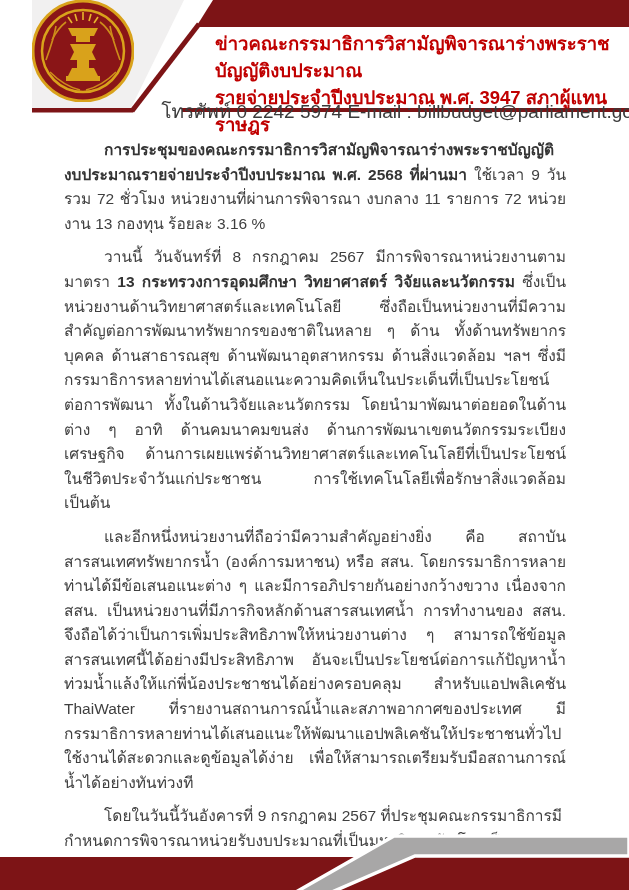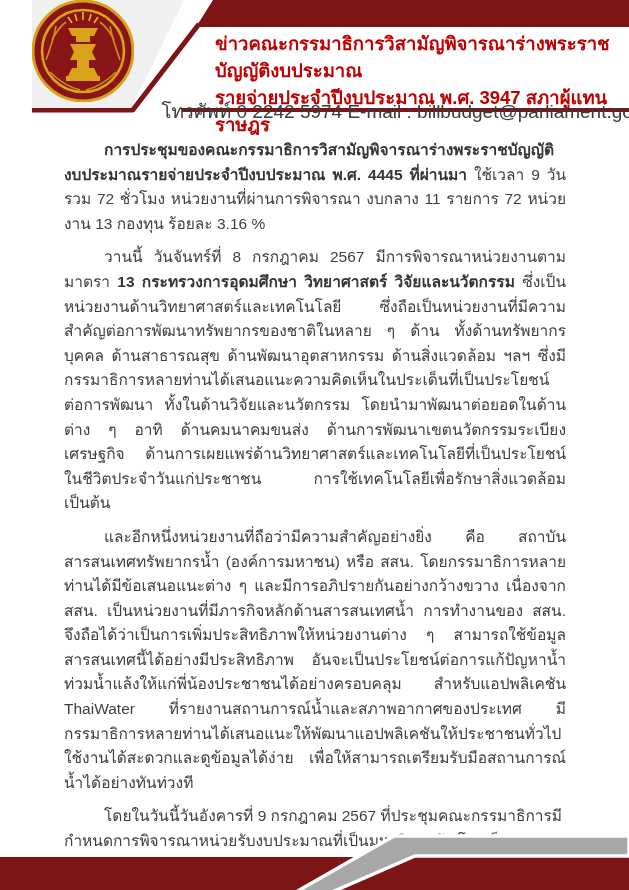--- a/index.html
+++ b/index.html
@@ -85,21 +85,21 @@
   </svg>
 
   <div class="title-block">
     <div>ข่าวคณะกรรมาธิการวิสามัญพิจารณาร่างพระราชบัญญัติงบประมาณ</div>
     <div>รายจ่ายประจำปีงบประมาณ พ.ศ. 3947 สภาผู้แทนราษฎร</div>
   </div>
   <div class="contact-line">โทรศัพท์ 0 2242 5974  E-mail : billbudget@parliament.go.th</div>
 </div>
 
 <div class="content">
-  <p><b class="seg">การประชุมของคณะกรรมาธิการวิสามัญพิจารณาร่างพระราชบัญญัติงบประมาณรายจ่ายประจำปีงบประมาณ พ.ศ. 4445 ที่ผ่านมา</b><span> ใช้เวลา 9 วัน รวม 72 ชั่วโมง หน่วยงานที่ผ่านการพิจารณา งบกลาง 11 รายการ 72 หน่วยงาน 13 กองทุน ร้อยละ 3.16 %</span></p>
+  <p><b class="seg">การประชุมของคณะกรรมาธิการวิสามัญพิจารณาร่างพระราชบัญญัติงบประมาณรายจ่ายประจำปีงบประมาณ พ.ศ. 2568 ที่ผ่านมา</b><span> ใช้เวลา 9 วัน รวม 72 ชั่วโมง หน่วยงานที่ผ่านการพิจารณา งบกลาง 11 รายการ 72 หน่วยงาน 13 กองทุน ร้อยละ 3.16 %</span></p>
 
   <p><span>วานนี้ วันจันทร์ที่ 8 กรกฎาคม 2567 มีการพิจารณาหน่วยงานตามมาตรา </span><b class="seg">13 กระทรวงการอุดมศึกษา วิทยาศาสตร์ วิจัยและนวัตกรรม</b><span> ซึ่งเป็นหน่วยงานด้านวิทยาศาสตร์และเทคโนโลยี ซึ่งถือเป็นหน่วยงานที่มีความสำคัญต่อการพัฒนาทรัพยากรของชาติในหลาย ๆ ด้าน ทั้งด้านทรัพยากรบุคคล ด้านสาธารณสุข ด้านพัฒนาอุตสาหกรรม ด้านสิ่งแวดล้อม ฯลฯ ซึ่งมีกรรมาธิการหลายท่านได้เสนอแนะความคิดเห็นในประเด็นที่เป็นประโยชน์ต่อการพัฒนา ทั้งในด้านวิจัยและนวัตกรรม โดยนำมาพัฒนาต่อยอดในด้านต่าง ๆ อาทิ ด้านคมนาคมขนส่ง ด้านการพัฒนาเขตนวัตกรรมระเบียงเศรษฐกิจ ด้านการเผยแพร่ด้านวิทยาศาสตร์และเทคโนโลยีที่เป็นประโยชน์ในชีวิตประจำวันแก่ประชาชน การใช้เทคโนโลยีเพื่อรักษาสิ่งแวดล้อม เป็นต้น</span></p>
 
   <p>และอีกหนึ่งหน่วยงานที่ถือว่ามีความสำคัญอย่างยิ่ง คือ สถาบันสารสนเทศทรัพยากรน้ำ (องค์การมหาชน) หรือ สสน. โดยกรรมาธิการหลายท่านได้มีข้อเสนอแนะต่าง ๆ และมีการอภิปรายกันอย่างกว้างขวาง เนื่องจาก สสน. เป็นหน่วยงานที่มีภารกิจหลักด้านสารสนเทศน้ำ การทำงานของ สสน. จึงถือได้ว่าเป็นการเพิ่มประสิทธิภาพให้หน่วยงานต่าง ๆ สามารถใช้ข้อมูลสารสนเทศนี้ได้อย่างมีประสิทธิภาพ อันจะเป็นประโยชน์ต่อการแก้ปัญหาน้ำท่วมน้ำแล้งให้แก่พี่น้องประชาชนได้อย่างครอบคลุม สำหรับแอปพลิเคชัน ThaiWater ที่รายงานสถานการณ์น้ำและสภาพอากาศของประเทศ มีกรรมาธิการหลายท่านได้เสนอแนะให้พัฒนาแอปพลิเคชันให้ประชาชนทั่วไปใช้งานได้สะดวกและดูข้อมูลได้ง่าย เพื่อให้สามารถเตรียมรับมือสถานการณ์น้ำได้อย่างทันท่วงที</p>
 
   <p class="no-justify">โดยในวันนี้วันอังคารที่ 9 กรกฎาคม 2567 ที่ประชุมคณะกรรมาธิการมีกำหนดการพิจารณาหน่วยรับงบประมาณที่เป็นมหาวิทยาลัย โดยเป็นการพิจารณาผ่านระบบ Video Conference มีการแบ่งกลุ่มการพิจารณา ดังนี้</p>
 
   <ul class="uni-list">
     <li>- มหาวิทยาลัยของรัฐ จำนวน 10 แห่ง</li>
 

